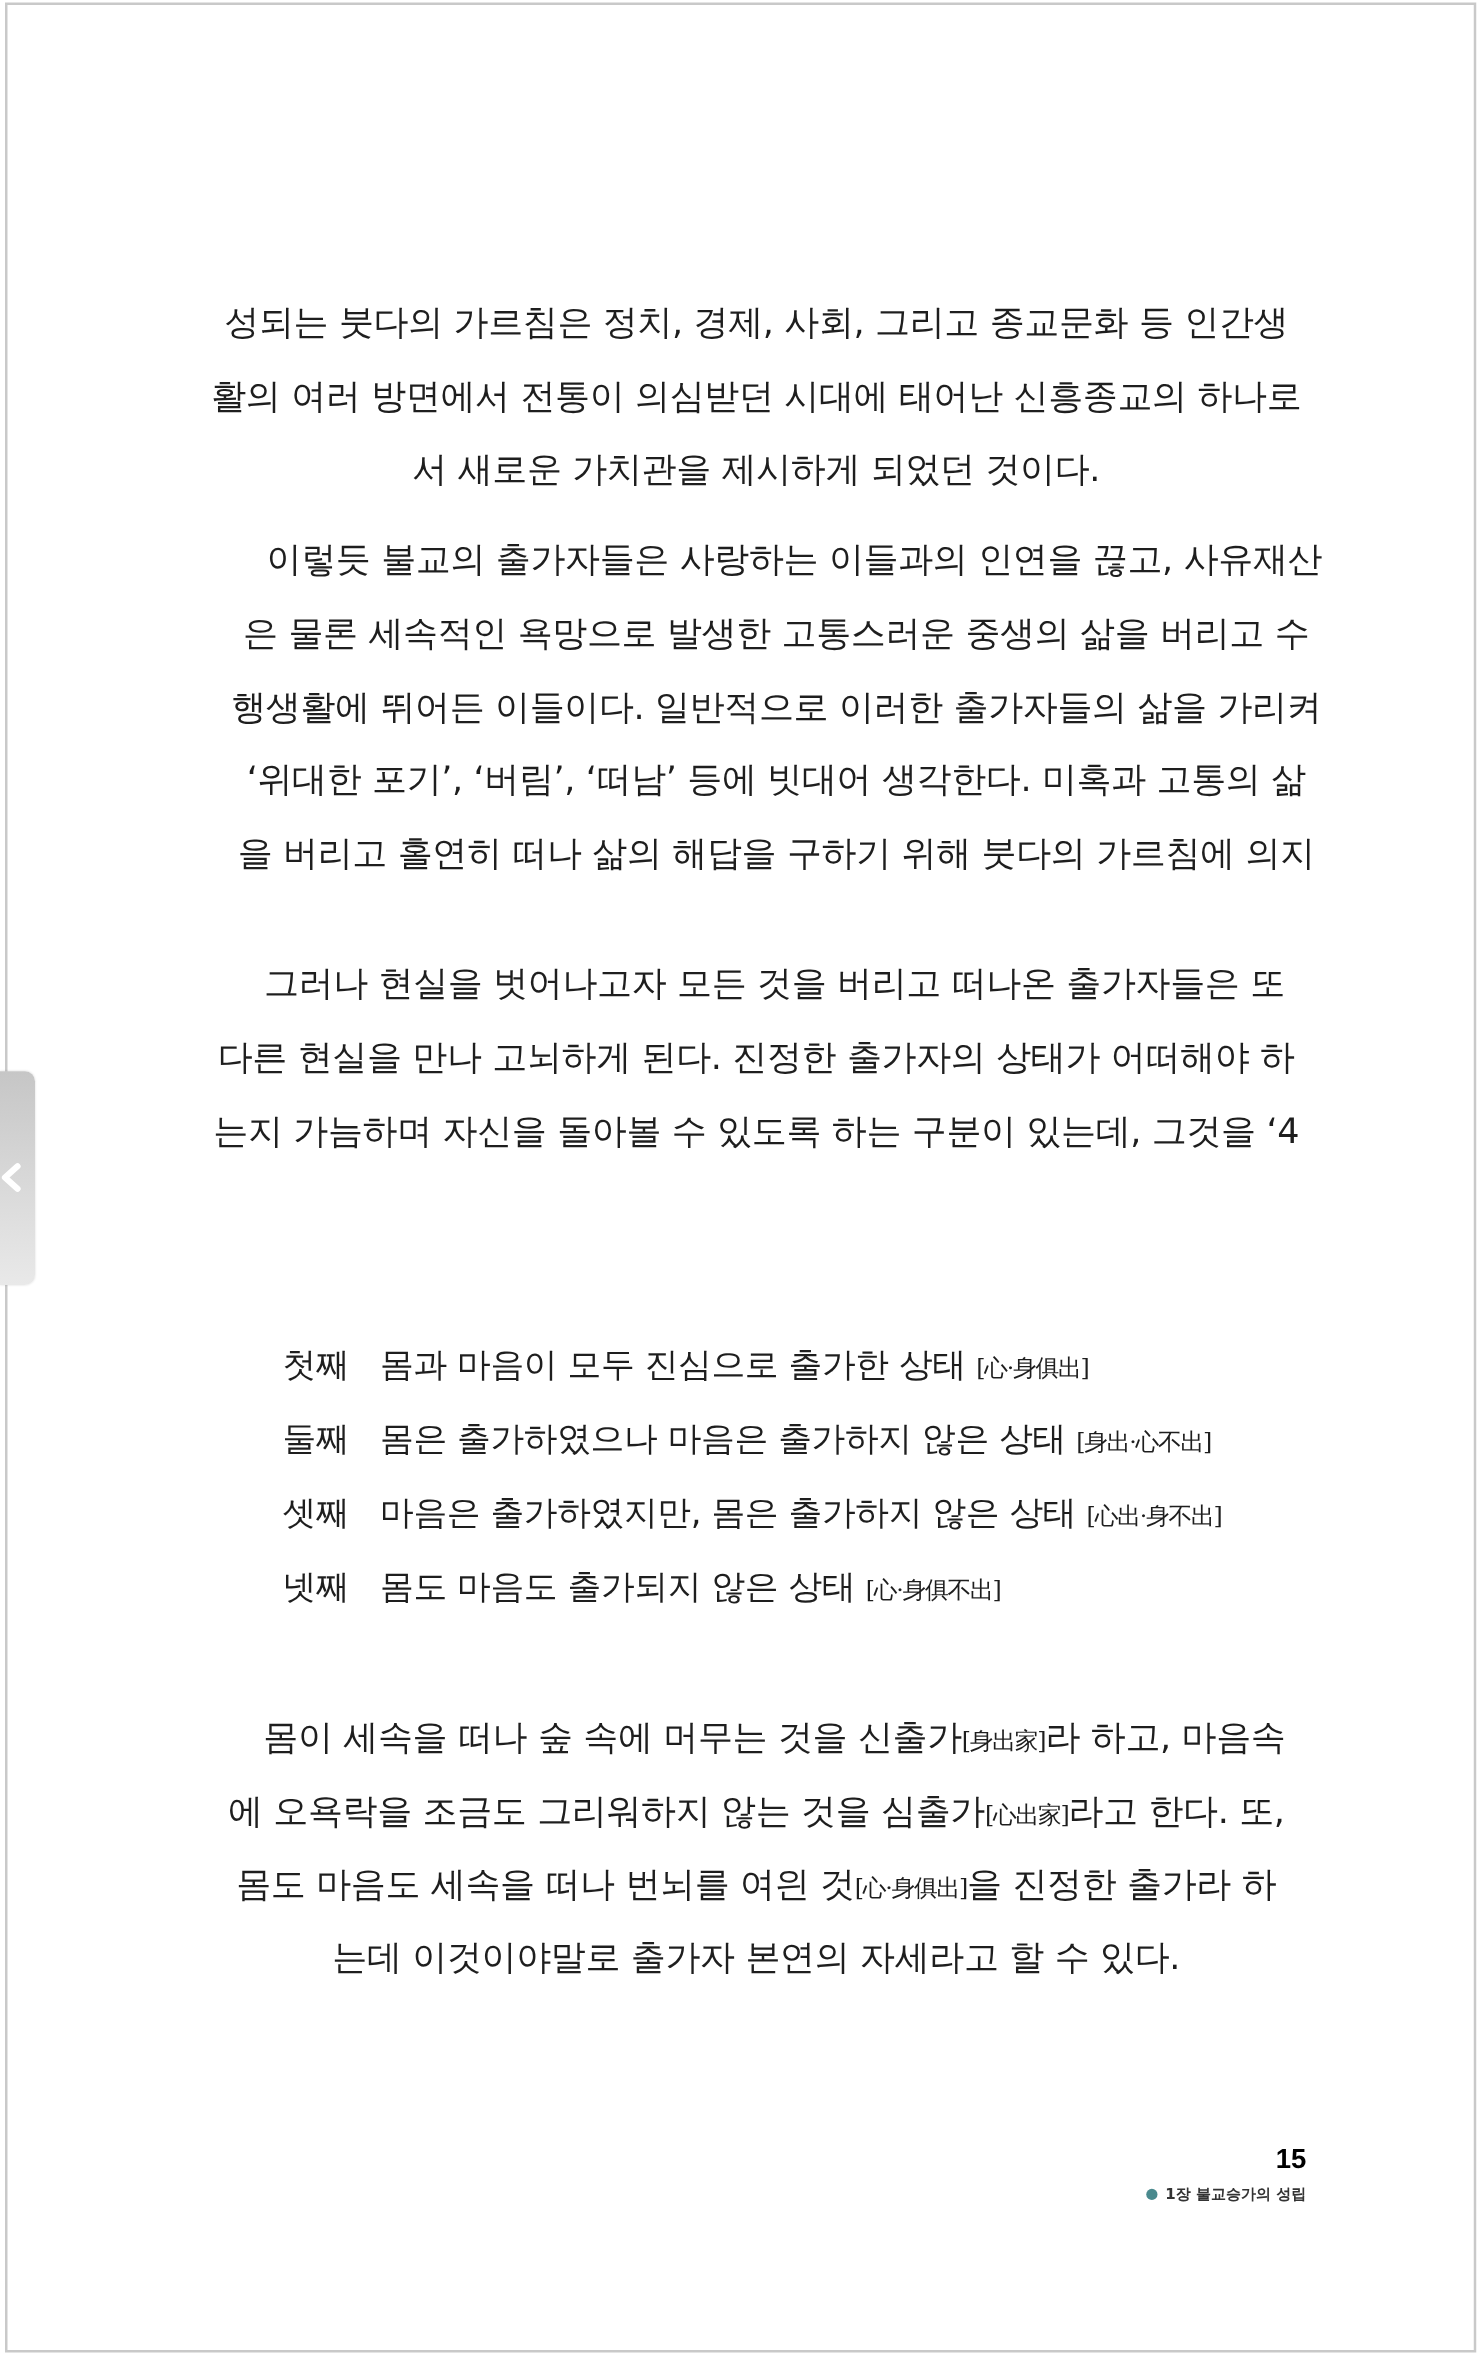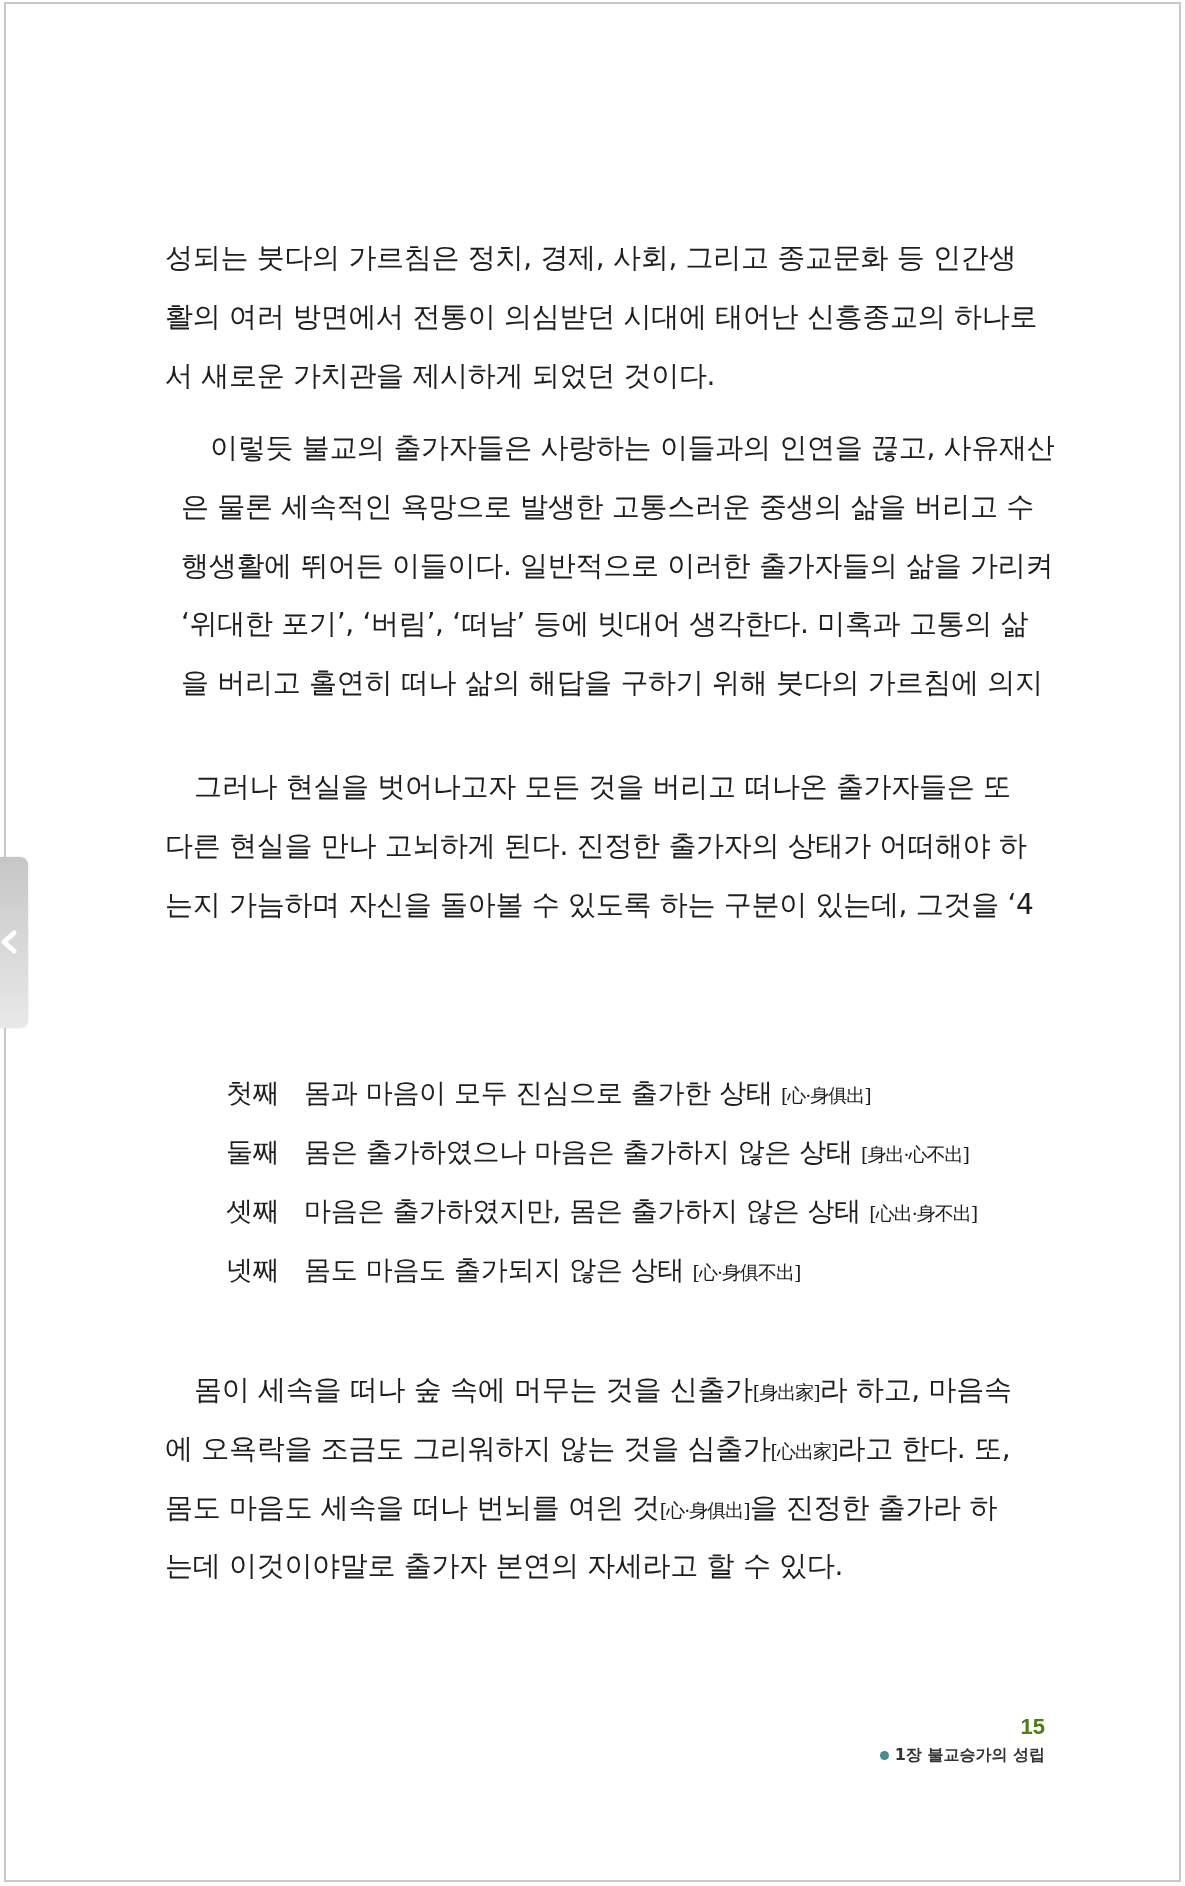--- a/index.html
+++ b/index.html
@@ -17,41 +17,41 @@
     background: linear-gradient(to bottom, #c6c6c6 0%, #d6d6d6 45%, #e9e9e9 100%);
     border-radius: 0 8px 8px 0;
     box-shadow: 0 0 2px rgba(0,0,0,0.15);
     cursor: pointer;
   }
   .prev-tab .chev {
     position: absolute; left: -2px; top: 70px; width: 22px; height: 30px;
   }
   .text-block {
     position: absolute; left: 165px; width: 880px;
-    font-size: 28px; line-height: 58.8px; letter-spacing: -0.3px;
+    font-size: 28px; line-height: 58.8px; letter-spacing: -0.3px; text-align: center;
   }
   .line { display: block; white-space: nowrap; height: 58.8px; }
   .indent { padding-left: 29px; }
   .hanja { font-family: "DejaVu Serif", serif; font-size: 19px; letter-spacing: -1px; }
   .list-block {
     position: absolute; left: 197px; top: 1063px; width: 840px;
     font-size: 27px; line-height: 59px; letter-spacing: -0.3px;
   }
   .list-row { display: flex; white-space: nowrap; height: 59px; margin-left: 29px; }
   .list-label { width: 78px; flex: none; }
   .list-text { flex: none; }
   .footer {
     position: absolute; right: 140px; top: 1712px; text-align: right;
   }
   .page-number {
     font-family: "Liberation Sans", sans-serif; font-weight: bold;
-    font-size: 22px; color: #4d7c0f; line-height: 30px;
+    font-size: 22px; color: #000000; line-height: 30px;
   }
   .chapter {
-    font-size: 16px; font-weight: bold; color: #333; line-height: 26px;
+    font-size: 12px; font-weight: bold; color: #333; line-height: 26px;
     display: flex; align-items: center; justify-content: flex-end; gap: 6px;
   }
   .chapter .dot {
     width: 9px; height: 9px; border-radius: 50%; background: #4a8a8e; display: inline-block;
   }
 </style>
 </head>
 <body>
 
 <div class="page-frame"></div>

